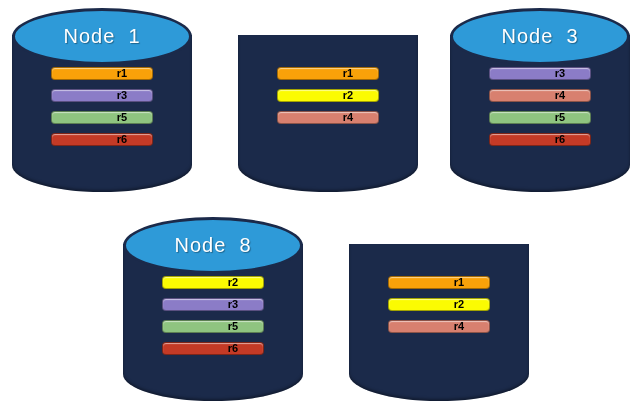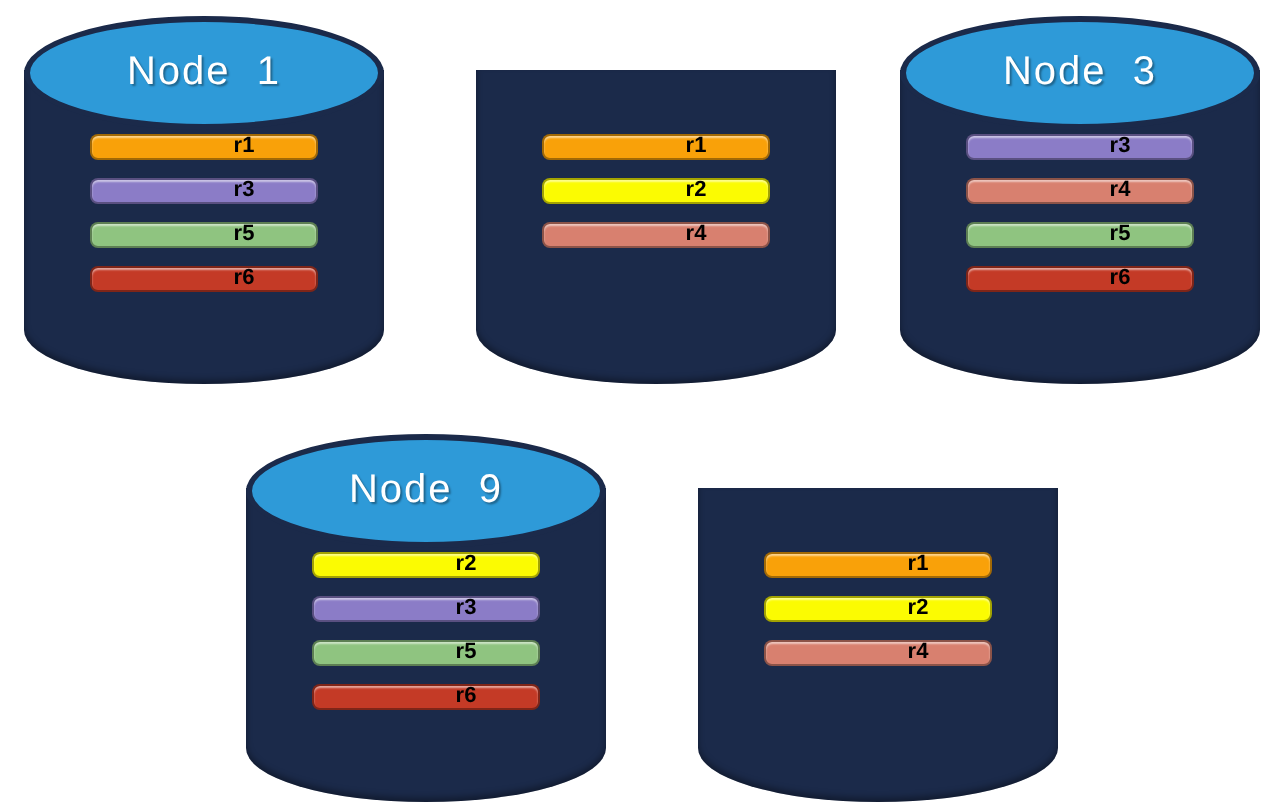--- a/index.html
+++ b/index.html
@@ -58,21 +58,21 @@
     top: 59px;
     left: 0;
     right: 0;
     z-index: 3;
     display: flex;
     flex-direction: column;
     align-items: center;
     gap: 9px;
   }
   .bar {
-    width: 114px;
+    width: 102px;
     height: 13px;
     box-sizing: border-box;
     border-radius: 4px;
     border: 1px solid rgba(0,0,0,0.35);
     box-shadow: inset 0 1px 1px rgba(255,255,255,0.55);
     display: flex;
     align-items: center;
     justify-content: center;
     color: #000000;
     font-weight: bold;
@@ -117,21 +117,21 @@
         <div class="bar" style="background: rgb(139, 124, 199);">r3</div>
         <div class="bar" style="background: rgb(216, 128, 111);">r4</div>
         <div class="bar" style="background: rgb(143, 196, 128);">r5</div>
         <div class="bar" style="background: rgb(196, 58, 38);">r6</div>
       </div>
     </div>
 
     <div class="cylinder" style="left: 123px; top: 217px;">
       <div class="cyl-body"></div>
       <div class="cyl-top">
-        <span class="node-label">Node  9</span>
+        <span class="node-label">Node  8</span>
       </div>
       <div class="bars">
         <div class="bar" style="background: rgb(251, 251, 2);">r2</div>
         <div class="bar" style="background: rgb(139, 124, 199);">r3</div>
         <div class="bar" style="background: rgb(143, 196, 128);">r5</div>
         <div class="bar" style="background: rgb(196, 58, 38);">r6</div>
       </div>
     </div>
 
     <div class="cylinder" style="left: 349px; top: 217px;">

